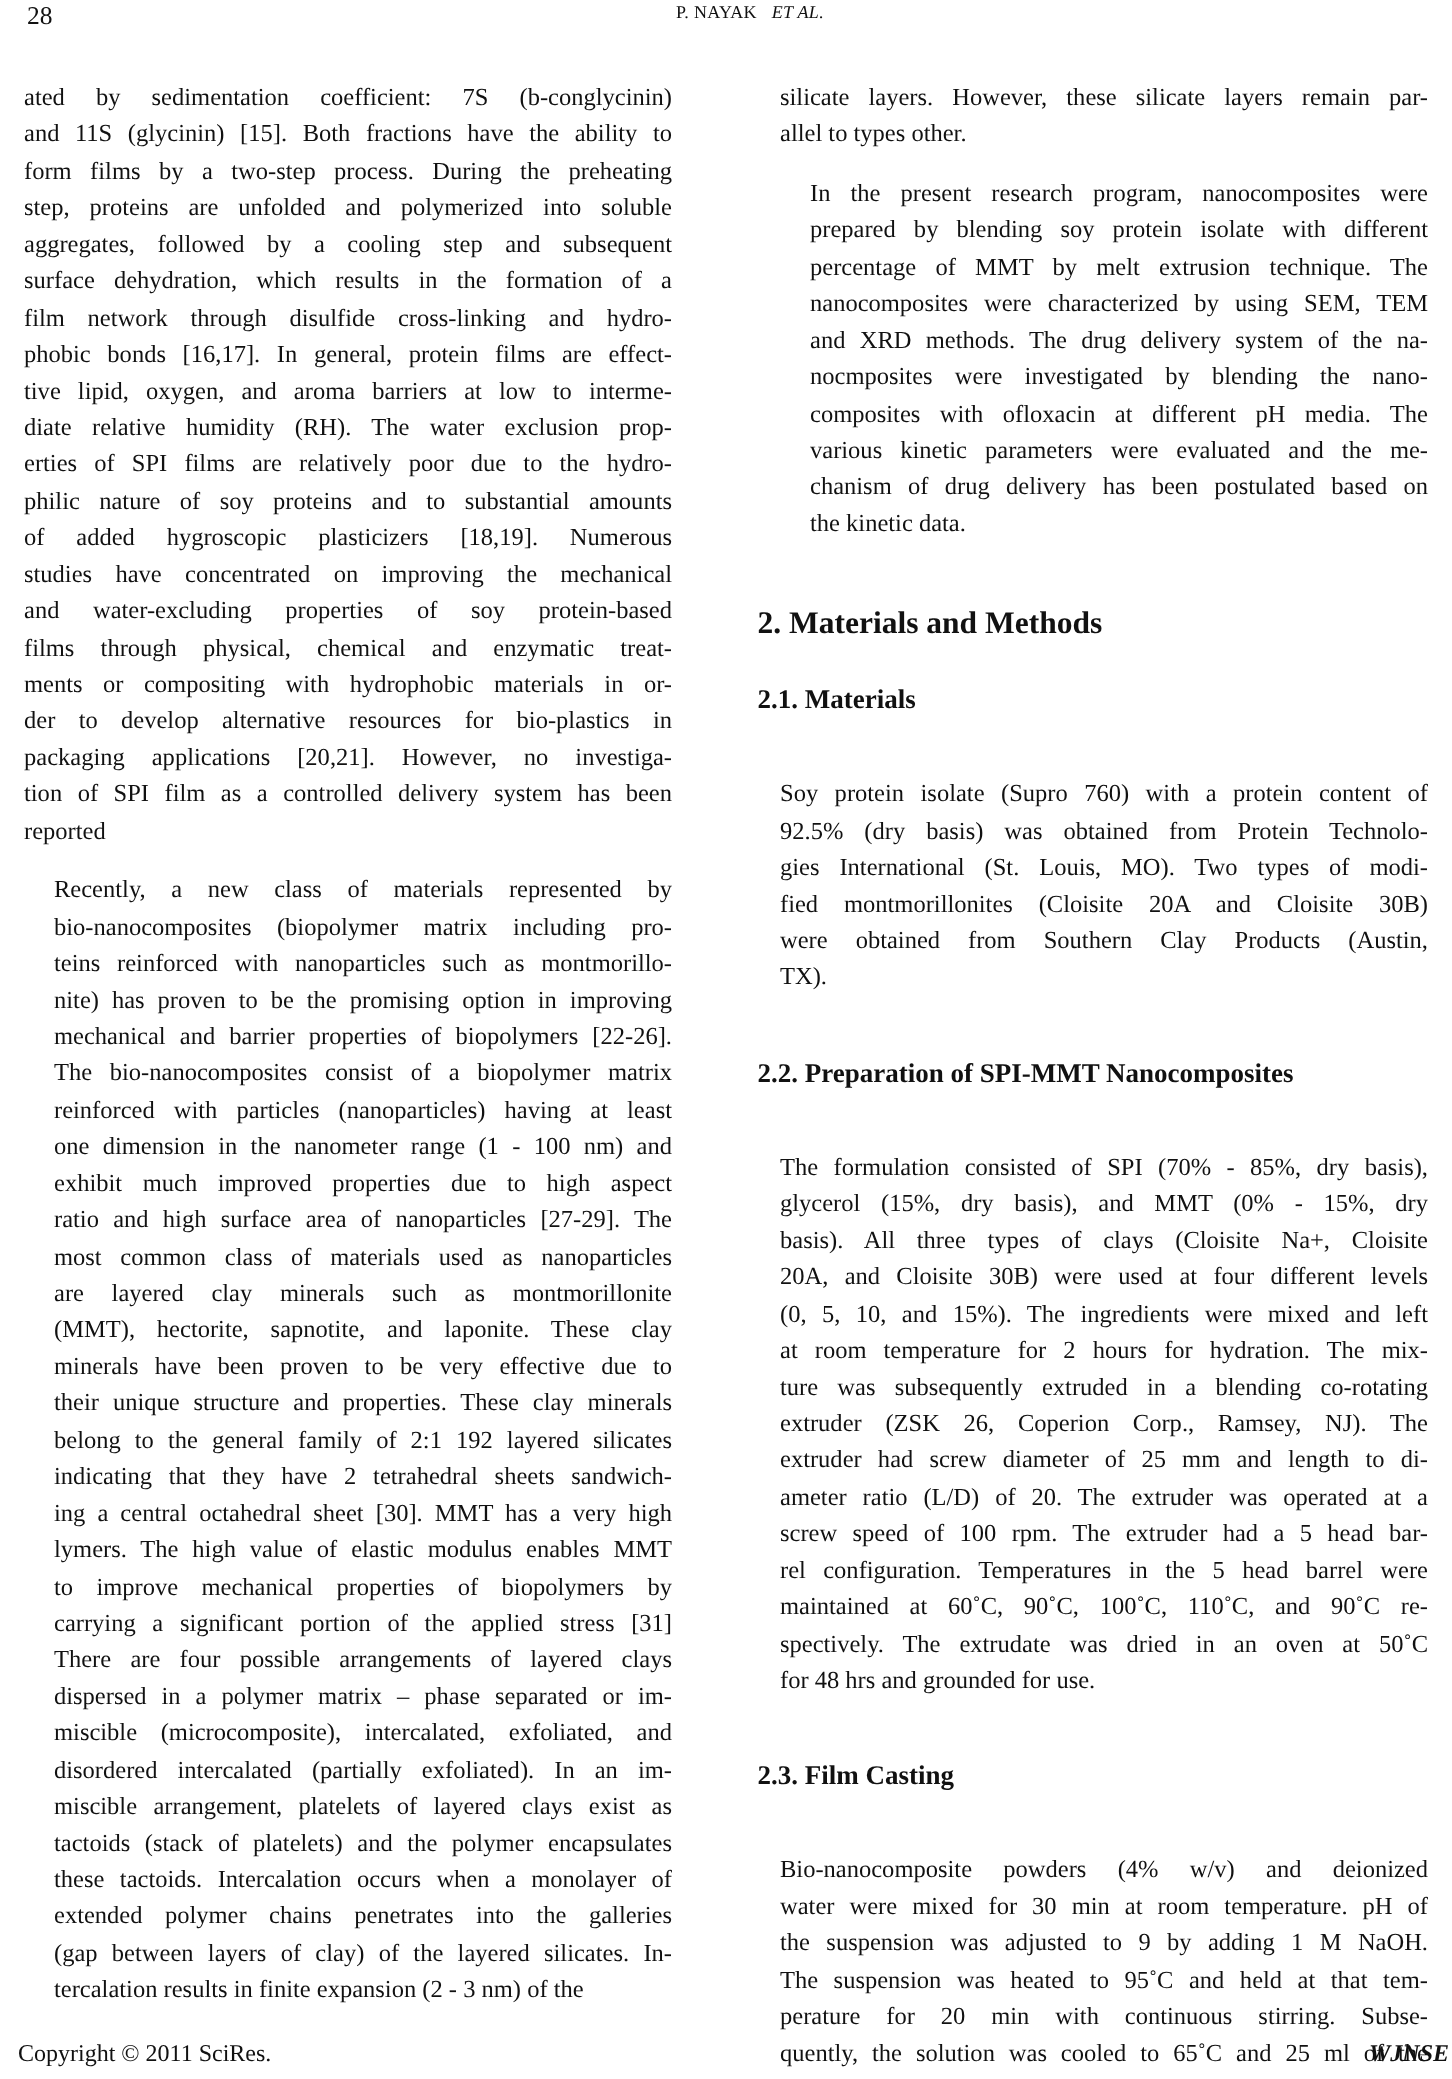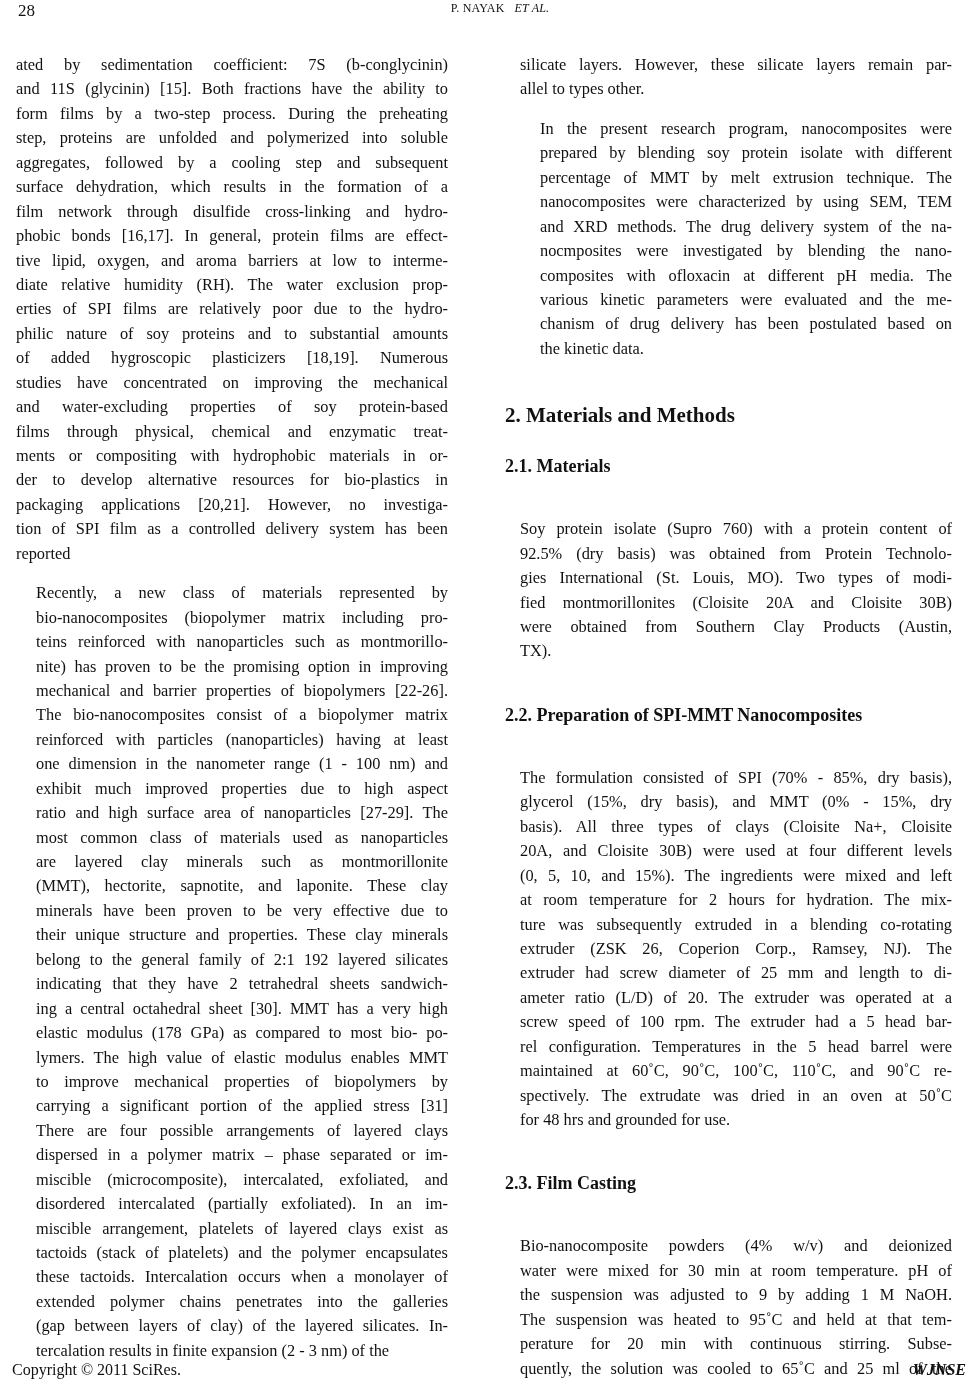--- a/index.html
+++ b/index.html
@@ -74,21 +74,20 @@
       <span class="line">exhibit much improved properties due to high aspect</span>
       <span class="line">ratio and high surface area of nanoparticles [27-29]. The</span>
       <span class="line">most common class of materials used as nanoparticles</span>
       <span class="line">are layered clay minerals such as montmorillonite</span>
       <span class="line">(MMT), hectorite, sapnotite, and laponite. These clay</span>
       <span class="line">minerals have been proven to be very effective due to</span>
       <span class="line">their unique structure and properties. These clay minerals</span>
       <span class="line">belong to the general family of 2:1 192 layered silicates</span>
       <span class="line">indicating that they have 2 tetrahedral sheets sandwich-</span>
       <span class="line">ing a central octahedral sheet [30]. MMT has a very high</span>
-      <span class="line">elastic modulus (178 GPa) as compared to most bio- po-</span>
       <span class="line">lymers. The high value of elastic modulus enables MMT</span>
       <span class="line">to improve mechanical properties of biopolymers by</span>
       <span class="line">carrying a significant portion of the applied stress [31]</span>
       <span class="line">There are four possible arrangements of layered clays</span>
       <span class="line">dispersed in a polymer matrix – phase separated or im-</span>
       <span class="line">miscible (microcomposite), intercalated, exfoliated, and</span>
       <span class="line">disordered intercalated (partially exfoliated). In an im-</span>
       <span class="line">miscible arrangement, platelets of layered clays exist as</span>
       <span class="line">tactoids (stack of platelets) and the polymer encapsulates</span>
       <span class="line">these tactoids. Intercalation occurs when a monolayer of</span>

